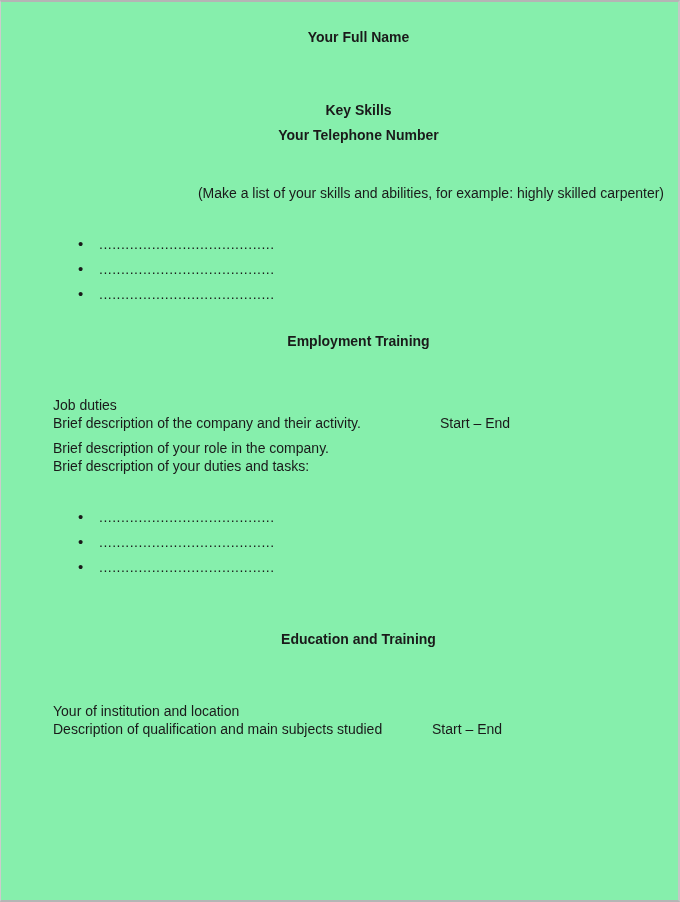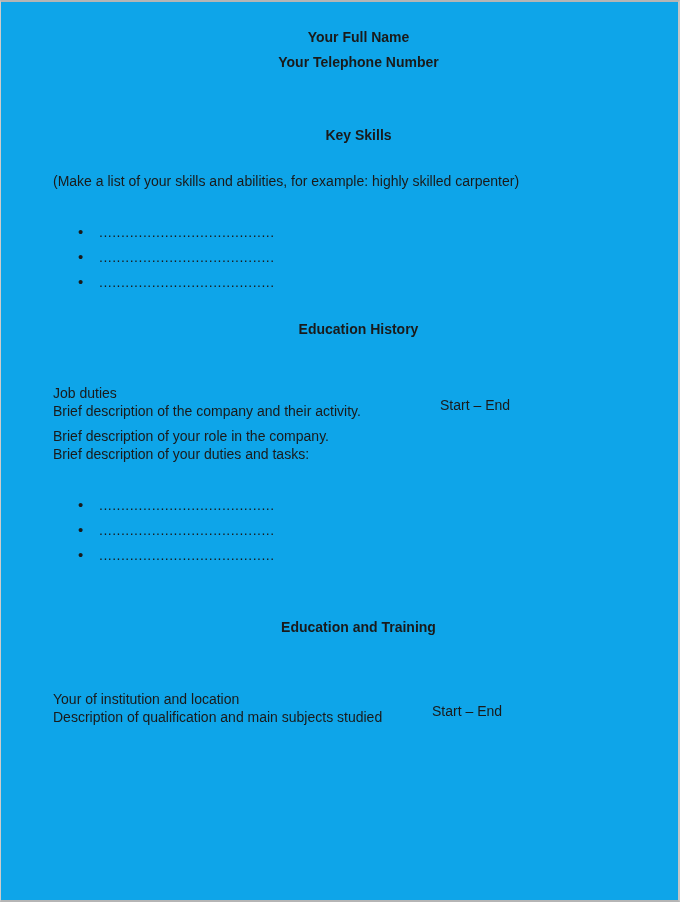--- a/index.html
+++ b/index.html
@@ -4,42 +4,42 @@
 <style>
   html, body {
     margin: 0;
     padding: 0;
     background: #ffffff;
   }
   .page {
     box-sizing: border-box;
     width: 680px;
     height: 902px;
-    background: #0ea5e9;
+    background: #86efac;
     border-top: 2px solid #b5b5b5;
     border-bottom: 2px solid #b5b5b5;
     border-left: 1px solid #cccccc;
     border-right: 2px solid #c6c6c6;
     padding: 0 14px 0 52px;
     font-family: "Liberation Sans", "DejaVu Sans", sans-serif;
     font-size: 14px;
     line-height: 18px;
     color: #1a1a1a;
     overflow: hidden;
   }
   .page * { margin: 0; padding: 0; }
 
   .heading {
     text-align: center;
     font-weight: bold;
   }
   .full-name      { margin-top: 26px; }
   .telephone      { margin-top: 7px; }
   .key-skills-h   { margin-top: 55px; }
-  .hint           { margin-top: 28px; }
+  .hint           { margin-top: 40px; text-align: right; }
 
   ul.dotted-list {
     list-style: none;
     margin-top: 33px;
   }
   ul.dotted-list li {
     position: relative;
     padding-left: 46px;
     letter-spacing: 0.5px;
   }
@@ -47,48 +47,48 @@
   ul.dotted-list li::before {
     content: "\2022";
     position: absolute;
     left: 25px;
     top: 0;
     font-size: 15px;
   }
 
   .employment-h   { margin-top: 29px; }
   .job-row        { margin-top: 46px; position: relative; }
-  .date-right     { position: absolute; top: 12px; left: 387px; white-space: nowrap; text-align: center; }
+  .date-right     { position: absolute; top: 18px; left: 387px; white-space: nowrap; text-align: center; }
   .company-line   { margin-top: 23px; }
   .stacked + .stacked { margin-top: 7px; }
   .duties-label   { }
 
   .education-h    { margin-top: 54px; }
   .edu-row        { margin-top: 54px; position: relative; }
   .edu-row .date-right { left: 379px; }
   .note           { margin-top: 29px; }
 </style>
 </head>
 <body>
 
 <div class="page">
 
   <div class="heading full-name">Your Full Name</div>
+  <div class="heading key-skills-h">Key Skills</div>
+
   <div class="heading telephone">Your Telephone Number</div>
-
-  <div class="heading key-skills-h">Key Skills</div>
   <p class="hint">(Make a list of your skills and abilities, for example: highly skilled carpenter)</p>
 
   <ul class="dotted-list">
     <li>........................................</li>
     <li>........................................</li>
     <li>........................................</li>
   </ul>
 
-  <div class="heading employment-h">Education History</div>
+  <div class="heading employment-h">Employment Training</div>
 
   <div class="job-row">
     <span>Job duties</span>
     <span class="date-right">Start – End</span>
   </div>
 
   <p class="stacked">Brief description of the company and their activity.</p>
   <p class="stacked">Brief description of your role in the company.</p>
 
   <p class="duties-label">Brief description of your duties and tasks:</p>

